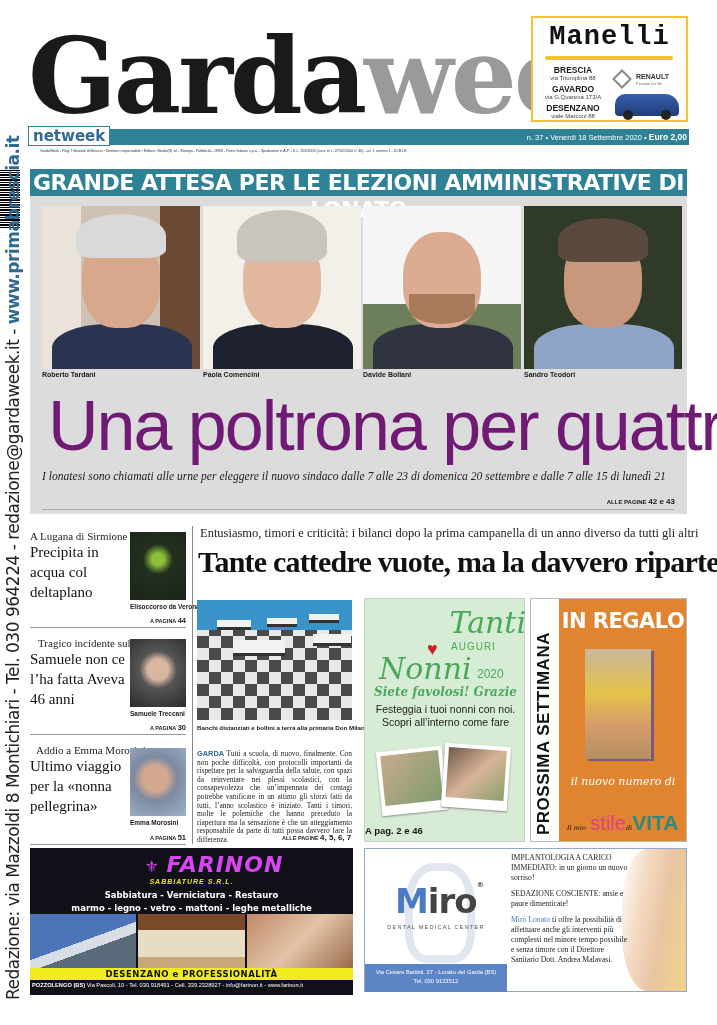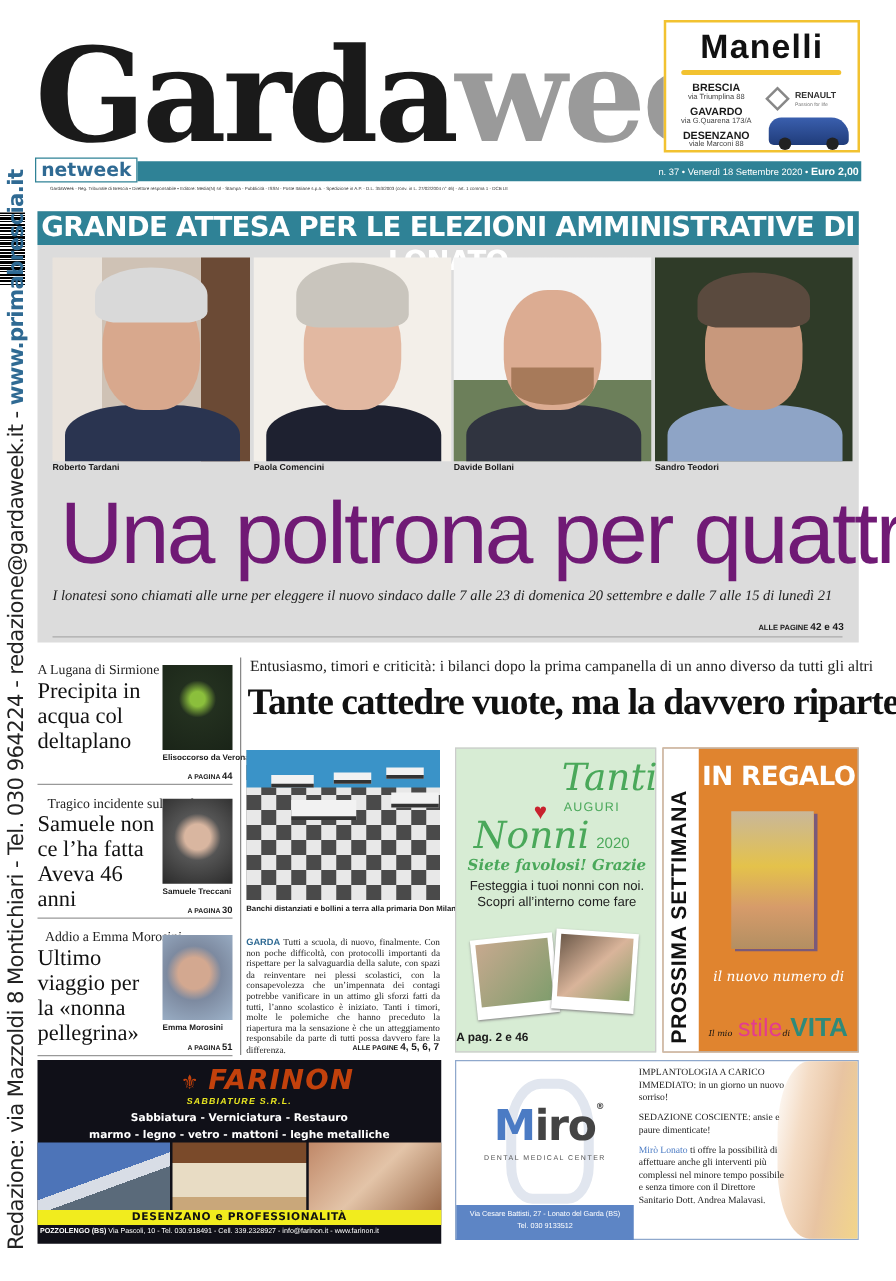--- a/index.html
+++ b/index.html
@@ -5,21 +5,21 @@
 *{box-sizing:border-box;margin:0;padding:0}
 html,body{width:717px;height:1025px;overflow:hidden;background:#fff}
 body{position:relative;font-family:"Liberation Sans",sans-serif;color:#1a1a1a}
 .abs{position:absolute}
 
 
 #logo{left:28px;top:22px;height:110px;font-family:"DejaVu Serif",serif;font-weight:bold;font-size:104px;letter-spacing:-3px;line-height:110px;white-space:nowrap}
 #logo .garda{color:#1a1a1a}
 #logo .week{color:#9a9a9a}
 #manelli{left:531px;top:16px;width:157px;height:106px;border:2px solid #f2c230;background:#fff}
-#manelli .brand{position:absolute;left:6px;top:4px;width:141px;text-align:center;font-family:Liberation Sans, sans-serif;font-weight:bold;font-size:27px;letter-spacing:1px;color:#111}
+#manelli .brand{position:absolute;left:6px;top:4px;width:141px;text-align:center;font-family:Liberation Mono, monospace;font-weight:bold;font-size:27px;letter-spacing:1px;color:#111}
 #manelli .bar{position:absolute;left:12px;top:38px;width:128px;height:4px;background:#f2c230;border-radius:2px}
 #manelli .locs{position:absolute;left:4px;top:48px;width:72px;text-align:center}
 #manelli .loc{margin-bottom:3px}
 #manelli .city{font-size:8.5px;font-weight:bold;line-height:9px}
 #manelli .addr{font-size:6px;color:#444;line-height:7px}
 #manelli .renault{position:absolute;left:78px;top:50px;width:72px;height:22px;display:flex;align-items:center;gap:3px}
 #manelli .diamond{width:14px;height:14px;border:2px solid #888;transform:rotate(45deg);margin-left:4px}
 #manelli .rtxt{font-size:7px;font-weight:bold;color:#333;line-height:8px}
 #manelli .rtag{font-size:4px;color:#777}
 #manelli .car{position:absolute;left:82px;top:76px;width:64px;height:22px;background:linear-gradient(#3a5fae,#203c7a);border-radius:10px 14px 4px 4px}
@@ -49,21 +49,21 @@
 .suit{position:absolute;left:10px;top:118px;width:140px;height:60px;border-radius:40% 40% 0 0}
 #headline{left:48px;top:386px;font-family:Liberation Sans, sans-serif;font-size:70px;line-height:80px;letter-spacing:-2px;color:#701a75;white-space:nowrap}
 #standfirst{left:42px;top:470px;font-family:"Liberation Serif",serif;font-style:italic;font-size:11.6px;color:#222;white-space:nowrap}
 #elect-rule{left:42px;top:509px;width:632px;height:1px;background:#aaa}
 #elect-pages{right:42px;top:497px;font-size:6px;font-weight:bold}
 #elect-pages b{font-size:8px}
 
 
 .story{position:absolute;left:30px;width:156px}
 .story .kicker{font-family:"Liberation Serif",serif;font-size:11px;color:#222;white-space:nowrap}
-.story .title{font-family:"Liberation Serif",serif;font-size:18px;line-height:20px;color:#111}
+.story .title{font-family:"Liberation Serif",serif;font-size:15px;line-height:20px;color:#111}
 .story .thumb{position:absolute;left:100px;width:56px;height:68px}
 .story .cap{position:absolute;left:100px;font-size:6.5px;font-weight:bold;white-space:nowrap}
 .story .pg{position:absolute;right:0;font-size:5.5px;font-weight:bold}
 .story .pg b{font-size:7.5px}
 .story .rule{position:absolute;left:0;width:156px;height:1px;background:#999}
 
 
 #vline{left:192px;top:526px;width:1px;height:318px;background:#888}
 #sch-kicker{left:200px;top:526px;font-family:"Liberation Serif",serif;font-size:12.5px;color:#222;white-space:nowrap}
 #sch-title{left:198px;top:542px;font-family:"Liberation Serif",serif;font-weight:bold;font-size:30px;line-height:40px;letter-spacing:-0.8px;color:#111;white-space:nowrap}
@@ -97,21 +97,21 @@
 #regalo .book{position:absolute;left:54px;top:50px;width:66px;height:110px;background:linear-gradient(180deg,#c9b79a,#e4c24b 40%,#d69b6a 70%,#b38f62);box-shadow:3px 2px 0 #7a5a7a}
 #regalo .nuovo{position:absolute;left:28px;top:176px;width:128px;text-align:center;color:#fff;font-family:"DejaVu Serif",serif;font-style:italic;font-size:11px;line-height:13px}
 #regalo .logo{position:absolute;left:36px;top:212px;white-space:nowrap}
 #regalo .logo .a{font-family:"DejaVu Serif",serif;font-style:italic;font-size:6.5px;color:#111}
 #regalo .logo .b{font-size:20px;color:#e43c8e}
 #regalo .logo .c{font-family:"DejaVu Serif",serif;font-style:italic;font-size:6.5px;color:#111}
 #regalo .logo .d{font-weight:bold;font-size:21px;color:#2f8a7a}
 
 
 #farinon{left:30px;top:848px;width:323px;height:147px;background:#101018}
-#farinon .brand{position:absolute;left:0;top:4px;width:368px;text-align:center;color:#c2410c;font-family:"DejaVu Sans",sans-serif;font-weight:bold;font-style:italic;font-size:22px;letter-spacing:1px}
+#farinon .brand{position:absolute;left:0;top:4px;width:368px;text-align:center;color:#d946ef;font-family:"DejaVu Sans",sans-serif;font-weight:bold;font-style:italic;font-size:22px;letter-spacing:1px}
 #farinon .sub{position:absolute;left:0;top:30px;width:323px;text-align:center;color:#e8e621;font-weight:bold;font-style:italic;font-size:7px;letter-spacing:1px}
 #farinon .l1,#farinon .l2{position:absolute;left:0;width:323px;text-align:center;color:#fff;font-weight:bold;font-size:8.5px;font-family:"DejaVu Sans",sans-serif}
 #farinon .l1{top:42px}
 #farinon .l2{top:55px}
 #farinon .pics{position:absolute;left:0;top:66px;width:323px;height:54px;display:flex;gap:2px}
 #farinon .pics div{flex:1}
 #farinon .band{position:absolute;left:0;top:120px;width:323px;height:12px;background:#f1ec1e;color:#111;text-align:center;font-weight:bold;font-size:8.5px;line-height:12px;letter-spacing:0.5px;font-family:"DejaVu Sans",sans-serif}
 #farinon .foot{position:absolute;left:2px;top:134px;width:321px;color:#fff;font-size:5.7px;white-space:nowrap}
 #farinon .foot b{font-weight:bold}
 

